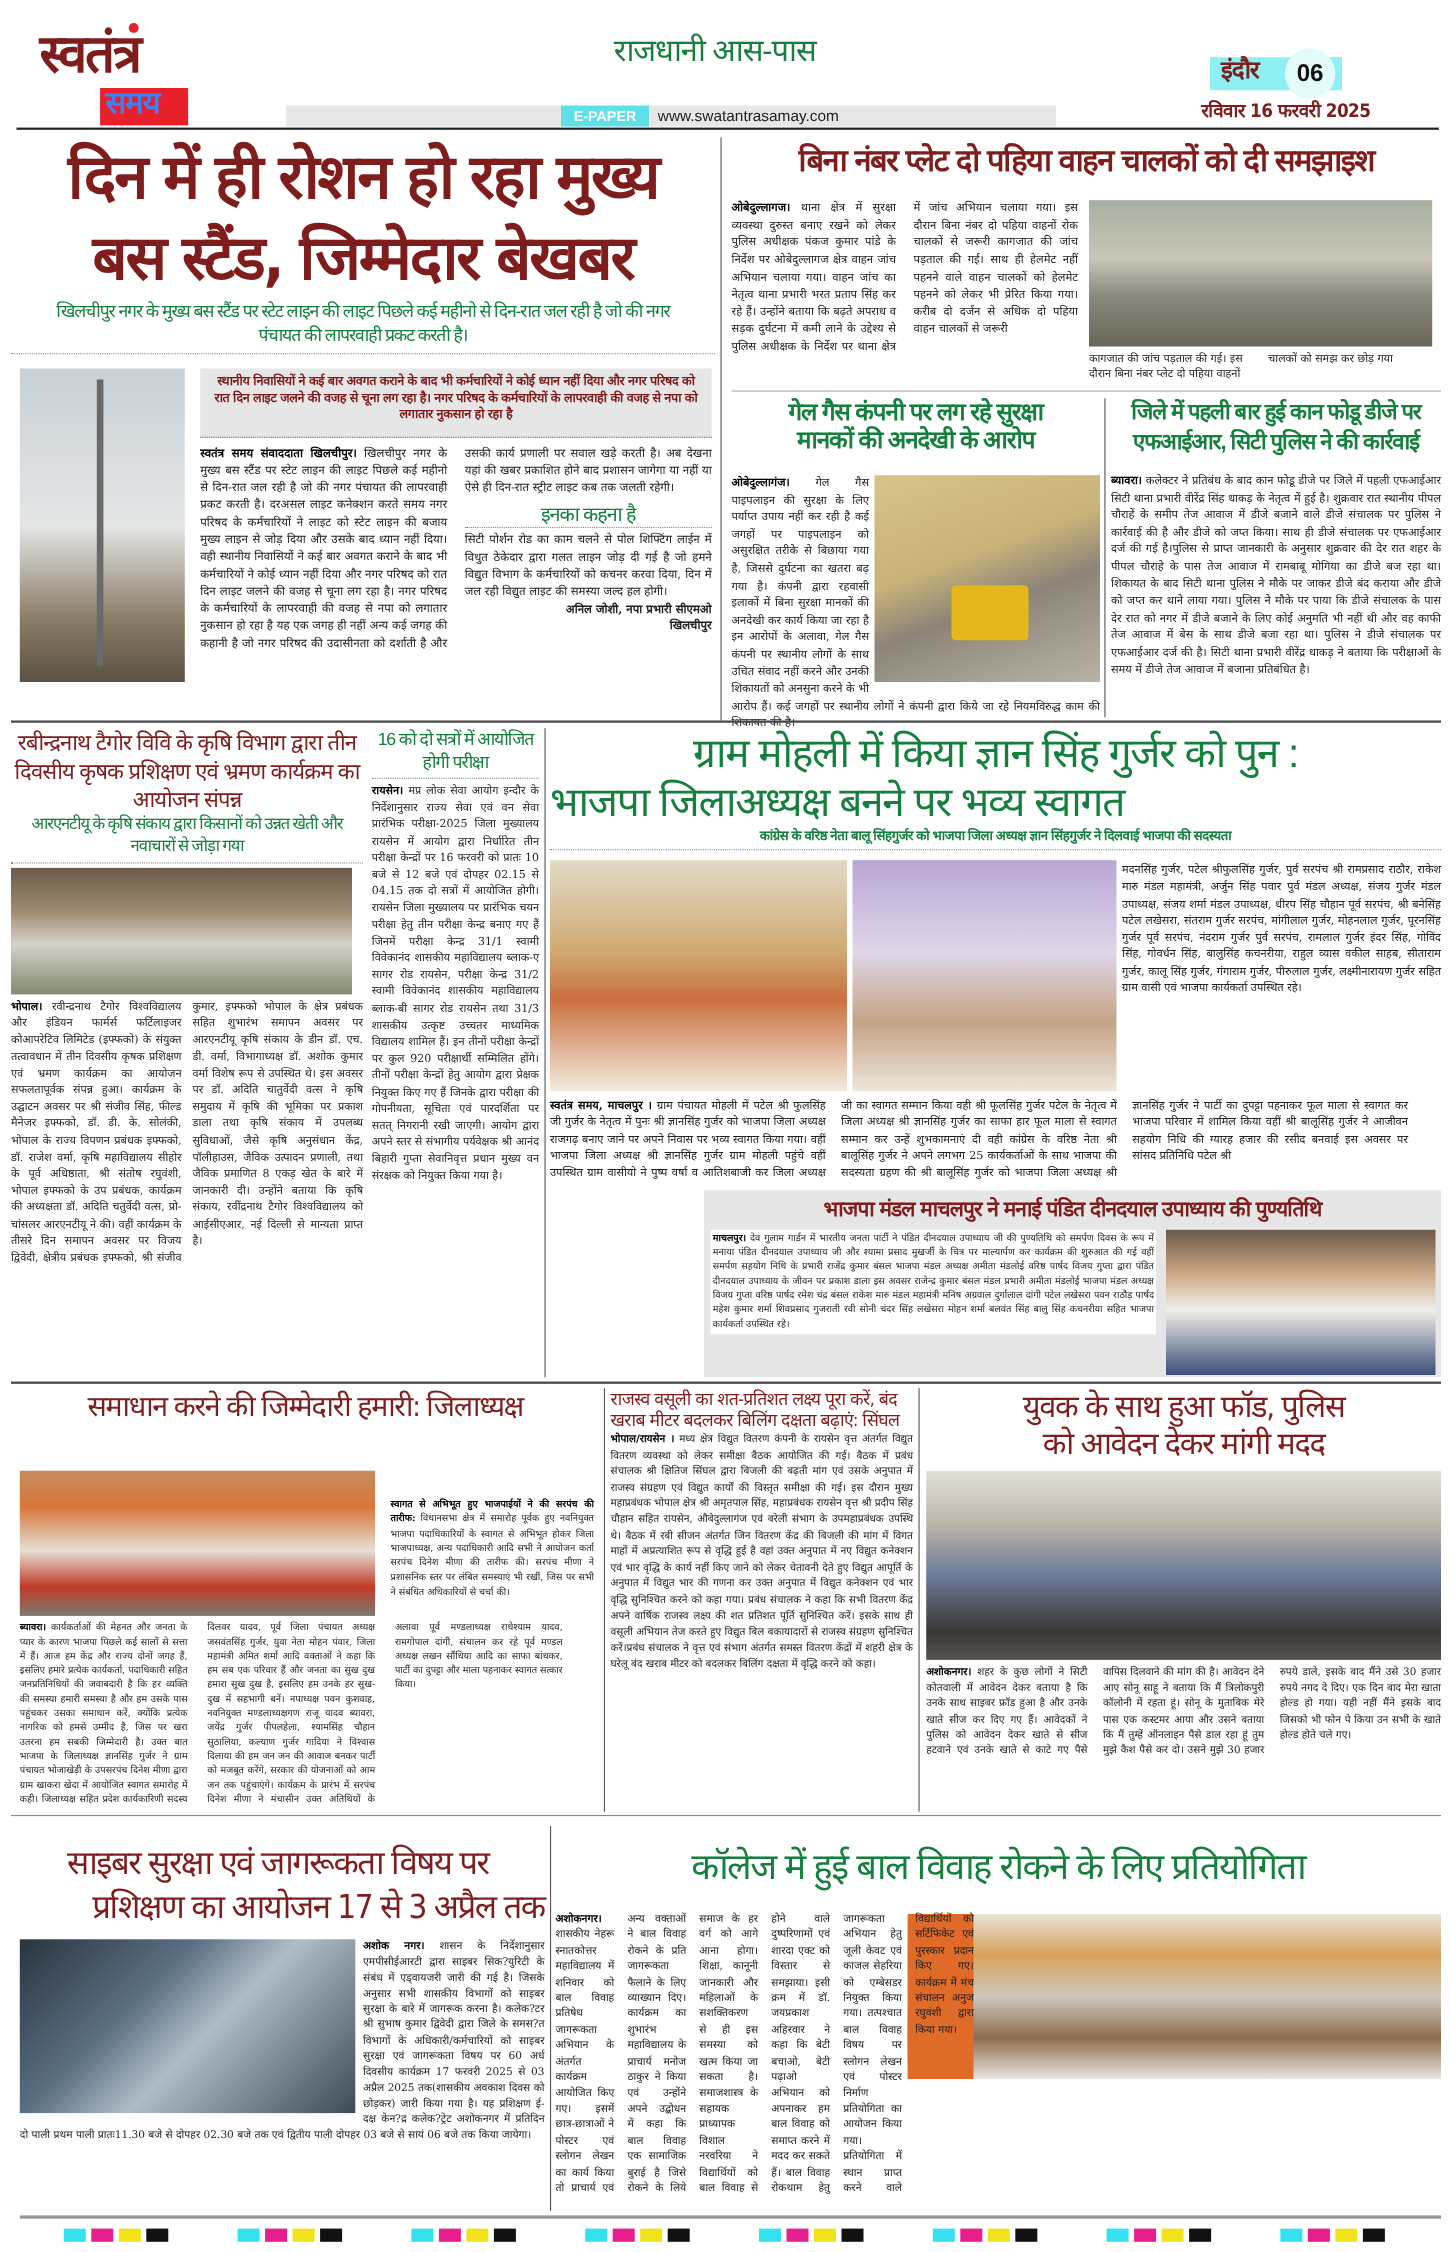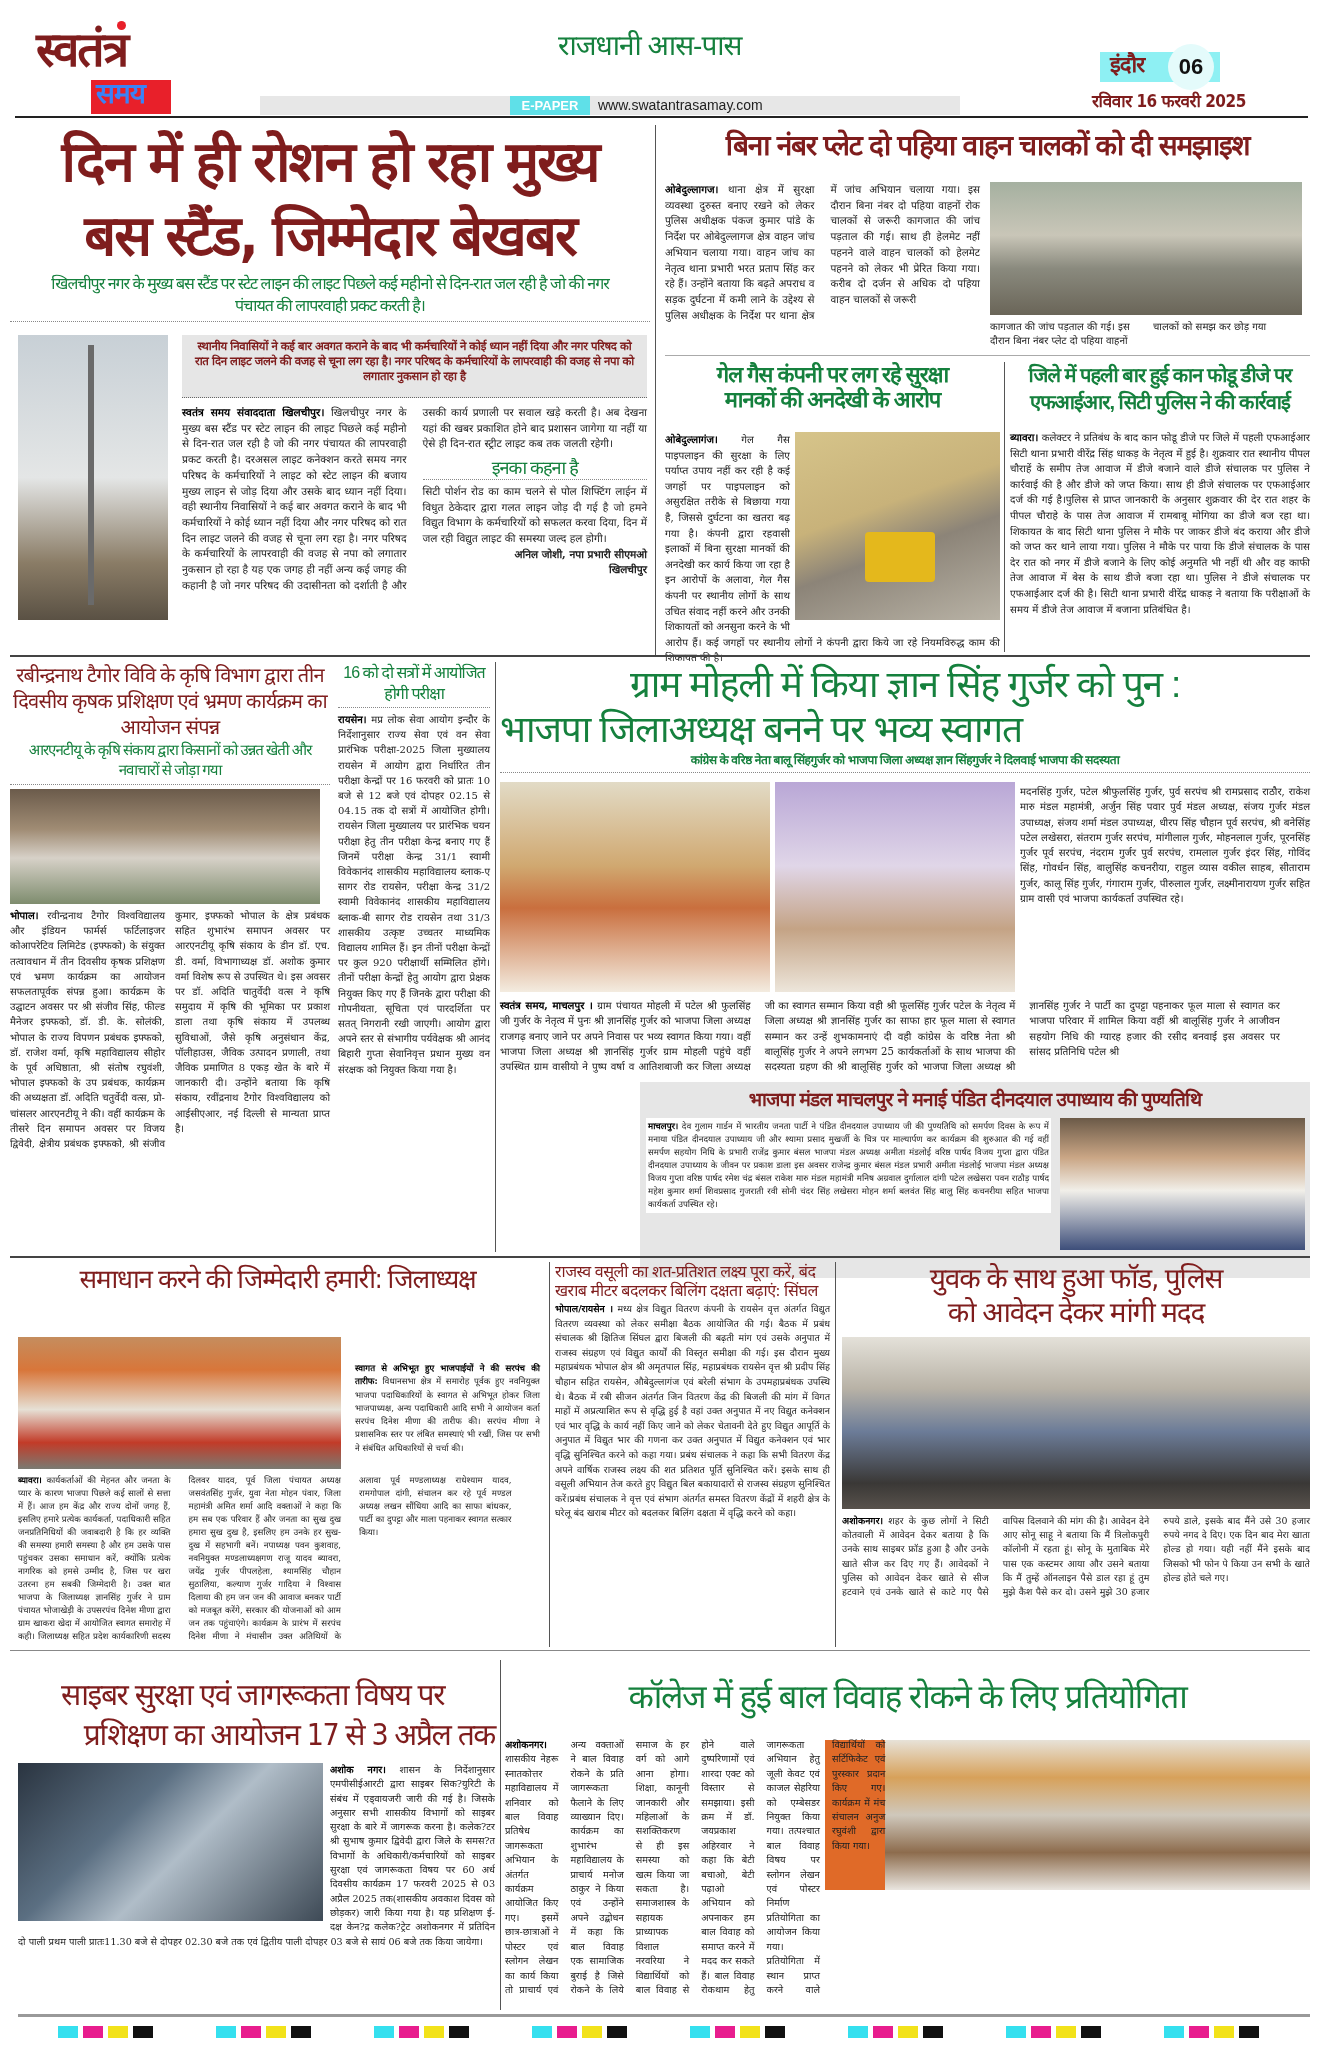--- a/index.html
+++ b/index.html
@@ -46,21 +46,21 @@
   <div class="abs photo" style="left:8px;top:210px;width:150px;height:285px;background:linear-gradient(180deg,#c8d0d6 0%,#e4e6e6 50%,#8a7c66 80%,#5a5144 100%)">
     <div class="abs" style="left:70px;top:10px;width:6px;height:260px;background:#6a6a6a"></div>
   </div>
   <div class="abs" style="left:172px;top:210px;width:465px;height:63px;background:#e6e6e6;border-bottom:1px dotted #666">
     <div class="hd" style="font-size:11.5px;line-height:15px;text-align:center;padding:4px 8px;letter-spacing:-0.3px">स्थानीय निवासियों ने कई बार अवगत कराने के बाद भी कर्मचारियों ने कोई ध्यान नहीं दिया और नगर परिषद को रात दिन लाइट जलने की वजह से चूना लग रहा है। नगर परिषद के कर्मचारियों के लापरवाही की वजह से नपा को लगातार नुकसान हो रहा है</div>
   </div>
   <div class="abs body cols2" style="left:172px;top:280px;width:465px;height:245px">
     <b>स्वतंत्र समय संवाददाता खिलचीपुर।</b>
     <span>खिलचीपुर नगर के मुख्य बस स्टैंड पर स्टेट लाइन की लाइट पिछले कई महीनो से दिन-रात जल रही है जो की नगर पंचायत की लापरवाही प्रकट करती है। दरअसल लाइट कनेक्शन करते समय नगर परिषद के कर्मचारियों ने लाइट को स्टेट लाइन की बजाय मुख्य लाइन से जोड़ दिया और उसके बाद ध्यान नहीं दिया। वही स्थानीय निवासियों ने कई बार अवगत कराने के बाद भी कर्मचारियों ने कोई ध्यान नहीं दिया और नगर परिषद को रात दिन लाइट जलने की वजह से चूना लग रहा है। नगर परिषद के कर्मचारियों के लापरवाही की वजह से नपा को लगातार नुकसान हो रहा है यह एक जगह ही नहीं अन्य कई जगह की कहानी है जो नगर परिषद की उदासीनता को दर्शाती है और उसकी कार्य प्रणाली पर सवाल खड़े करती है। अब देखना यहां की खबर प्रकाशित होने बाद प्रशासन जागेगा या नहीं या ऐसे ही दिन-रात स्ट्रीट लाइट कब तक जलती रहेगी।</span>
     <div class="hl dot" style="font-size:18px;text-align:center;margin:6px 0 4px;break-inside:avoid">इनका कहना है</div>
-    <span>सिटी पोर्शन रोड का काम चलने से पोल शिफ्टिंग लाईन में विधुत ठेकेदार द्वारा गलत लाइन जोड़ दी गई है जो हमने विद्युत विभाग के कर्मचारियों को सफलत करवा दिया, दिन में जल रही विद्युत लाइट की समस्या जल्द हल होगी।</span>
+    <span>सिटी पोर्शन रोड का काम चलने से पोल शिफ्टिंग लाईन में विधुत ठेकेदार द्वारा गलत लाइन जोड़ दी गई है जो हमने विद्युत विभाग के कर्मचारियों को कचनर करवा दिया, दिन में जल रही विद्युत लाइट की समस्या जल्द हल होगी।</span>
     <div style="text-align:right;font-weight:bold">अनिल जोशी, नपा प्रभारी सीएमओ</div>
     <div style="text-align:right;font-weight:bold">खिलचीपुर</div>
   </div>
 </div>
 <div class="vrule" style="left:655px;top:125px;height:530px"></div>
 
 <div class="abs" style="left:665px;top:130px;width:645px;height:220px">
   <div class="hd" style="font-size:28px;letter-spacing:-1.3px;text-align:center">बिना नंबर प्लेट दो पहिया वाहन चालकों को दी समझाइश</div>
   <div class="abs body cols2" style="left:0;top:52px;width:315px;height:165px;font-size:10.3px">
     <b>ओबेदुल्लागज।</b>
@@ -121,21 +121,21 @@
   <div class="hl dot" style="font-size:12px;line-height:16px;text-align:center;font-weight:bold;padding-bottom:4px;letter-spacing:-0.4px">कांग्रेस के वरिष्ठ नेता बालू सिंहगुर्जर को भाजपा जिला अध्यक्ष ज्ञान सिंहगुर्जर ने दिलवाई भाजपा की सदस्यता</div>
   <div class="abs photo" style="left:0;top:120px;width:270px;height:210px;background:linear-gradient(180deg,#e2dbc6 0%,#d0a870 40%,#c96f3e 60%,#f3ece0 100%)"></div>
   <div class="abs photo" style="left:275px;top:120px;width:240px;height:210px;background:linear-gradient(180deg,#b9a7d6 0%,#e0d6e8 40%,#c4a385 70%,#ede6db 100%)"></div>
   <div class="abs body" style="left:520px;top:122px;width:290px;font-size:10.1px;line-height:15.3px">मदनसिंह गुर्जर, पटेल श्रीफुलसिंह गुर्जर, पुर्व सरपंच श्री रामप्रसाद राठौर, राकेश मारु मंडल महामंत्री, अर्जुन सिंह पवार पुर्व मंडल अध्यक्ष, संजय गुर्जर मंडल उपाध्यक्ष, संजय शर्मा मंडल उपाध्यक्ष, धीरप सिंह चौहान पूर्व सरपंच, श्री बनेसिंह पटेल लखेसरा, संतराम गुर्जर सरपंच, मांगीलाल गुर्जर, मोहनलाल गुर्जर, पूरनसिंह गुर्जर पूर्व सरपंच, नंदराम गुर्जर पुर्व सरपंच, रामलाल गुर्जर इंदर सिंह, गोविंद सिंह, गोवर्धन सिंह, बालुसिंह कचनरीया, राहुल व्यास वकील साहब, सीताराम गुर्जर, कालू सिंह गुर्जर, गंगाराम गुर्जर, पीरुलाल गुर्जर, लक्ष्मीनारायण गुर्जर सहित ग्राम वासी एवं भाजपा कार्यकर्ता उपस्थित रहे।</div>
   <div class="abs body cols3" style="left:0;top:336px;width:780px;height:88px;font-size:10.1px;line-height:15.3px">
     <b>स्वतंत्र समय, माचलपुर ।</b>
     <span>ग्राम पंचायत मोहली में पटेल श्री फुलसिंह जी गुर्जर के नेतृत्व में पुनः श्री ज्ञानसिंह गुर्जर को भाजपा जिला अध्यक्ष राजगढ़ बनाए जाने पर अपने निवास पर भव्य स्वागत किया गया। वहीं भाजपा जिला अध्यक्ष श्री ज्ञानसिंह गुर्जर ग्राम मोहली पहुंचे वहीं उपस्थित ग्राम वासीयो ने पुष्प वर्षा व आतिशबाजी कर जिला अध्यक्ष जी का स्वागत सम्मान किया वही श्री फूलसिंह गुर्जर पटेल के नेतृत्व में जिला अध्यक्ष श्री ज्ञानसिंह गुर्जर का साफा हार फूल माला से स्वागत सम्मान कर उन्हें शुभकामनाएं दी वही कांग्रेस के वरिष्ठ नेता श्री बालूसिंह गुर्जर ने अपने लगभग 25 कार्यकर्ताओं के साथ भाजपा की सदस्यता ग्रहण की श्री बालूसिंह गुर्जर को भाजपा जिला अध्यक्ष श्री ज्ञानसिंह गुर्जर ने पार्टी का दुपट्टा पहनाकर फूल माला से स्वागत कर भाजपा परिवार में शामिल किया वहीं श्री बालूसिंह गुर्जर ने आजीवन सहयोग निधि की ग्यारह हजार की रसीद बनवाई इस अवसर पर सांसद प्रतिनिधि पटेल श्री</span>
   </div>
 </div>
 
-<div class="abs" style="left:640px;top:1082px;width:670px;height:196px;background:#e6e6e6">
+<div class="abs" style="left:640px;top:1082px;width:670px;height:170px;background:#e6e6e6">
   <div class="hd" style="font-size:19px;text-align:center;line-height:34px;letter-spacing:-0.8px">भाजपा मंडल माचलपुर ने मनाई पंडित दीनदयाल उपाध्याय की पुण्यतिथि</div>
   <div class="abs body italic" style="left:6px;top:36px;width:405px;font-size:8.6px;line-height:13px;background:#fff;padding:2px">
     <b>माचलपुर।</b>
     <span>देव गुलाम गार्डन में भारतीय जनता पार्टी ने पंडित दीनदयाल उपाध्याय जी की पुण्यतिथि को समर्पण दिवस के रूप में मनाया पंडित दीनदयाल उपाध्याय जी और श्यामा प्रसाद मुखर्जी के चित्र पर माल्यार्पण कर कार्यक्रम की शुरुआत की गई वहीं समर्पण सहयोग निधि के प्रभारी राजेंद्र कुमार बंसल भाजपा मंडल अध्यक्ष अमीता मंडलोई वरिष्ठ पार्षद विजय गुप्ता द्वारा पंडित दीनदयाल उपाध्याय के जीवन पर प्रकाश डाला इस अवसर राजेन्द्र कुमार बंसल मंडल प्रभारी अमीता मंडलोई भाजपा मंडल अध्यक्ष विजय गुप्ता वरिष्ठ पार्षद रमेश चंद्र बंसल राकेश मारु मंडल महामंत्री मनिष अग्रवाल दुर्गालाल दांगी पटेल लखेसरा पवन राठौड़ पार्षद महेश कुमार शर्मा शिवप्रसाद गुजराती रवी सोनी चंदर सिंह लखेसरा मोहन शर्मा बलवंत सिंह बालु सिंह कचनरीया सहित भाजपा कार्यकर्ता उपस्थित रहे।</span>
   </div>
   <div class="abs photo" style="left:420px;top:36px;width:245px;height:132px;background:linear-gradient(180deg,#6b5a48 0%,#caa685 30%,#f1efe9 55%,#3d4e7a 100%)"></div>
 </div>
 
 <div class="hrule" style="left:10px;top:1256px;width:1300px;height:2px;background:#444"></div>
 

